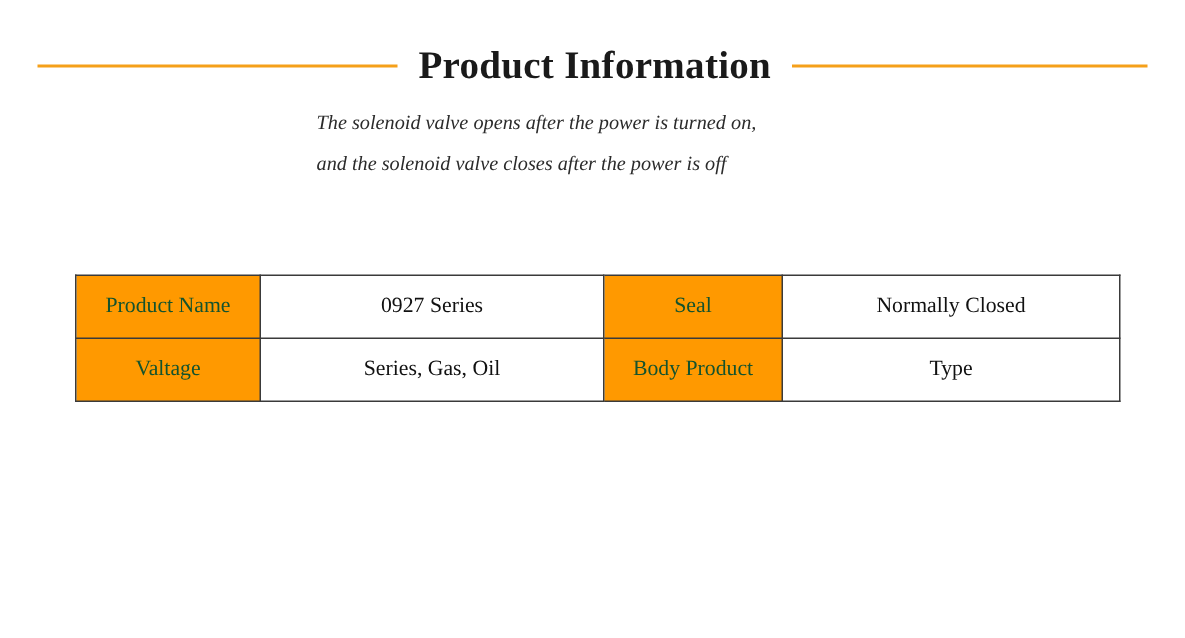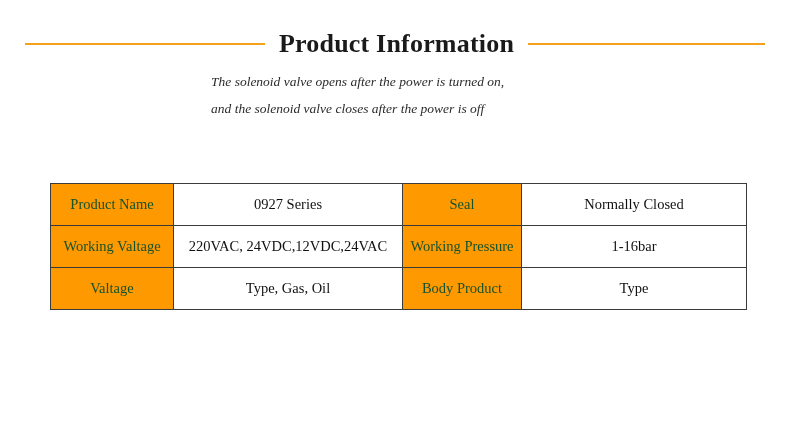--- a/index.html
+++ b/index.html
@@ -127,27 +127,21 @@
 
   <table class="spec-table">
     <tbody>
       <tr>
         <td class="label c1">Product Name</td>
         <td class="c2">0927  Series</td>
         <td class="label c3">Seal</td>
         <td class="c4">Normally Closed</td>
       </tr>
       <tr>
-        <td class="label c1 cell-small">Working Valtage</td>
-        <td class="c2 cell-small">220VAC, 24VDC,12VDC,24VAC</td>
-        <td class="label c3 label-two-line">Working Pressure</td>
-        <td class="c4">1-16bar</td>
-      </tr>
-      <tr>
         <td class="label c1">Valtage</td>
-        <td class="c2">Type, Gas, Oil</td>
+        <td class="c2">Series, Gas, Oil</td>
         <td class="label c3">Body Product</td>
         <td class="c4">Type</td>
       </tr>
     </tbody>
   </table>
 
 </div>
 
 </body></html>

